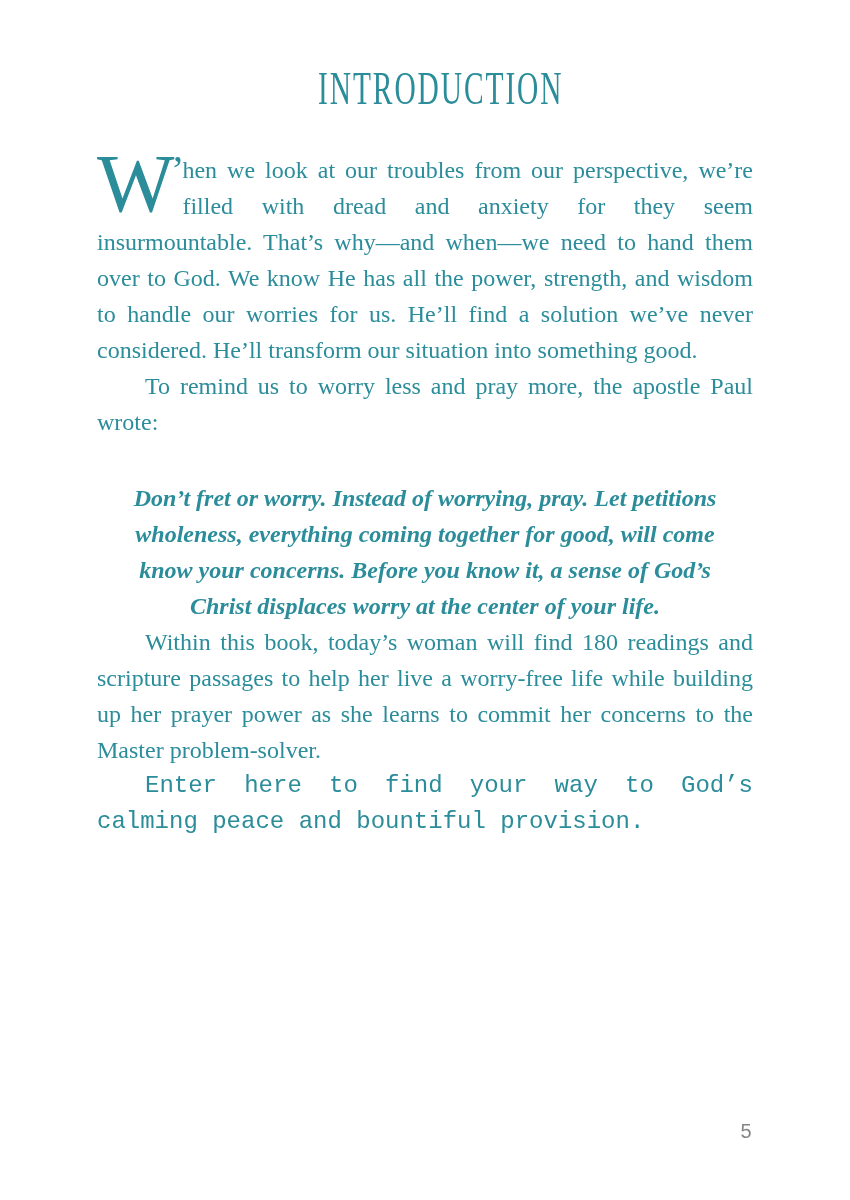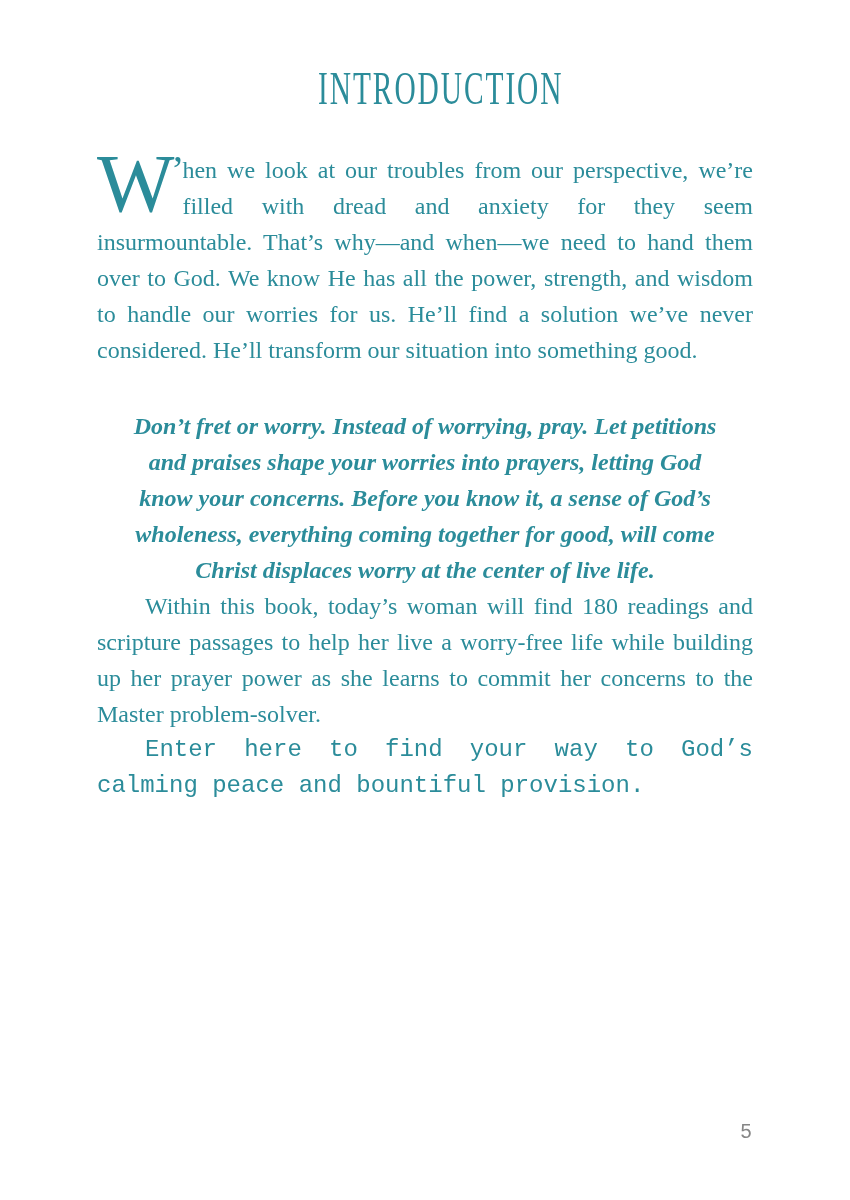--- a/index.html
+++ b/index.html
@@ -102,27 +102,27 @@
     <span class="title">INTRODUCTION</span>
   </div>
 
   <div class="content">
 
     <p class="para p1">
       <span class="dropcap">W</span>
       <span>hen we look at our troubles from our perspective, we’re filled with dread and anxiety for they seem insurmountable. That’s why—and when—we need to hand them over to God. We know He has all the power, strength, and wisdom to handle our worries for us. He’ll find a solution we’ve never considered. He’ll transform our situation into something good.</span>
     </p>
 
+    <p class="para p2 indent">To remind us to worry less and pray more, the apostle Paul wrote:</p>
 
     <div class="quote">
       <div class="quote-line">Don’t fret or worry. Instead of worrying, pray. Let petitions</div>
-      <div class="quote-line">and praises shape your worries into prayers, letting God</div>
+      <div class="quote-line">wholeness, everything coming together for good, will come</div>
       <div class="quote-line">know your concerns. Before you know it, a sense of God’s</div>
-      <div class="quote-line">wholeness, everything coming together for good, will come</div>
-      <div class="quote-line">Christ displaces worry at the center of live life.</div>
+      <div class="quote-line">Christ displaces worry at the center of your life.</div>
     </div>
 
     <p class="para p3 indent">Within this book, today’s woman will find 180 readings and scripture passages to help her live a worry-free life while building up her prayer power as she learns to commit her concerns to the Master problem-solver.</p>
 
     <p class="para p4 indent">Enter here to find your way to God’s calming peace and bountiful provision.</p>
 
   </div>
 
   <div class="page-number">5</div>
 

